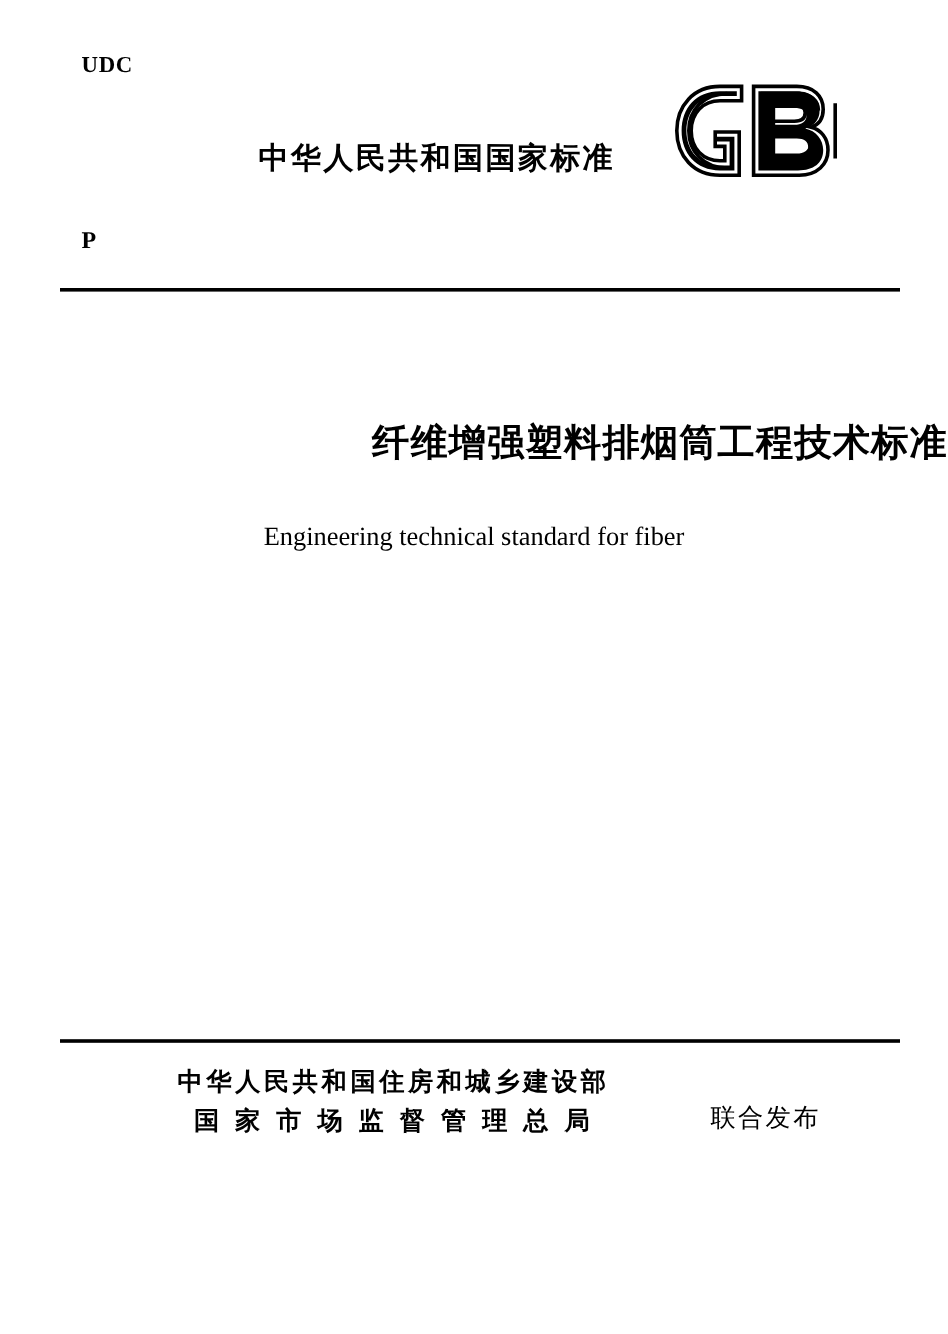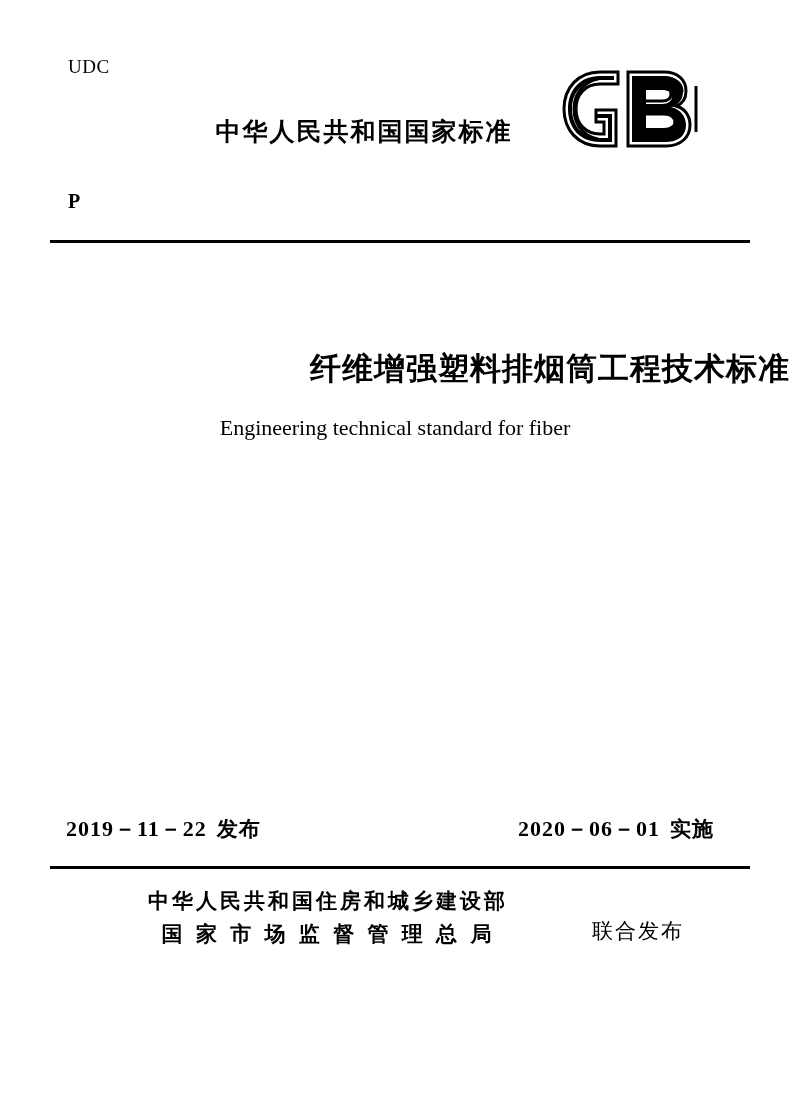--- a/index.html
+++ b/index.html
@@ -21,23 +21,23 @@
     left: 0;
     top: 0;
     width: 790px;
     height: 1112px;
   }
 
   
   .udc {
     position: absolute;
     left: 68px;
-    top: 56px;
-    font-family: "Liberation Serif", serif;
-    font-weight: normal;
+    top: 44px;
+    font-family: "Liberation Serif", serif;
+    font-weight: bold;
     font-size: 19px;
     letter-spacing: 0.5px;
   }
 
   .nation-title {
     position: absolute;
     left: 0;
     top: 115px;
     width: 790px;
     text-align: center;
@@ -96,21 +96,21 @@
     text-align: right;
     font-family: "DejaVu Sans", sans-serif;
     font-weight: bold;
     font-size: 31px;
     letter-spacing: 1px;
   }
 
   .sub-title {
     position: absolute;
     left: 0;
-    top: 412px;
+    top: 431px;
     width: 790px;
     text-align: center;
     font-family: "Liberation Serif", serif;
     font-size: 22px;
     line-height: 32px;
   }
   .sub-title div { display: block; }
 
   
   .date-row {
@@ -211,28 +211,20 @@
   <div class="code-letter">P</div>
 
   <div class="rule rule-top"></div>
 
   <div class="main-title">纤维增强塑料排烟筒工程技术标准</div>
 
   <div class="sub-title">
     <div>Engineering technical standard for fiber</div>
   </div>
 
-  <div class="date-row">
-    <div class="date-issue">
-      <span>2019－11－22</span><span class="cn">发布</span>
-    </div>
-    <div class="date-effect">
-      <span>2020－06－01</span><span class="cn">实施</span>
-    </div>
-  </div>
 
   <div class="rule rule-bottom"></div>
 
   <div class="publishers">
     <div class="pub-lines">
       <div class="pub-line">中华人民共和国住房和城乡建设部</div>
       <div class="pub-line">国 家 市 场 监 督 管 理 总 局</div>
     </div>
     <div class="pub-joint">联合发布</div>
   </div>

